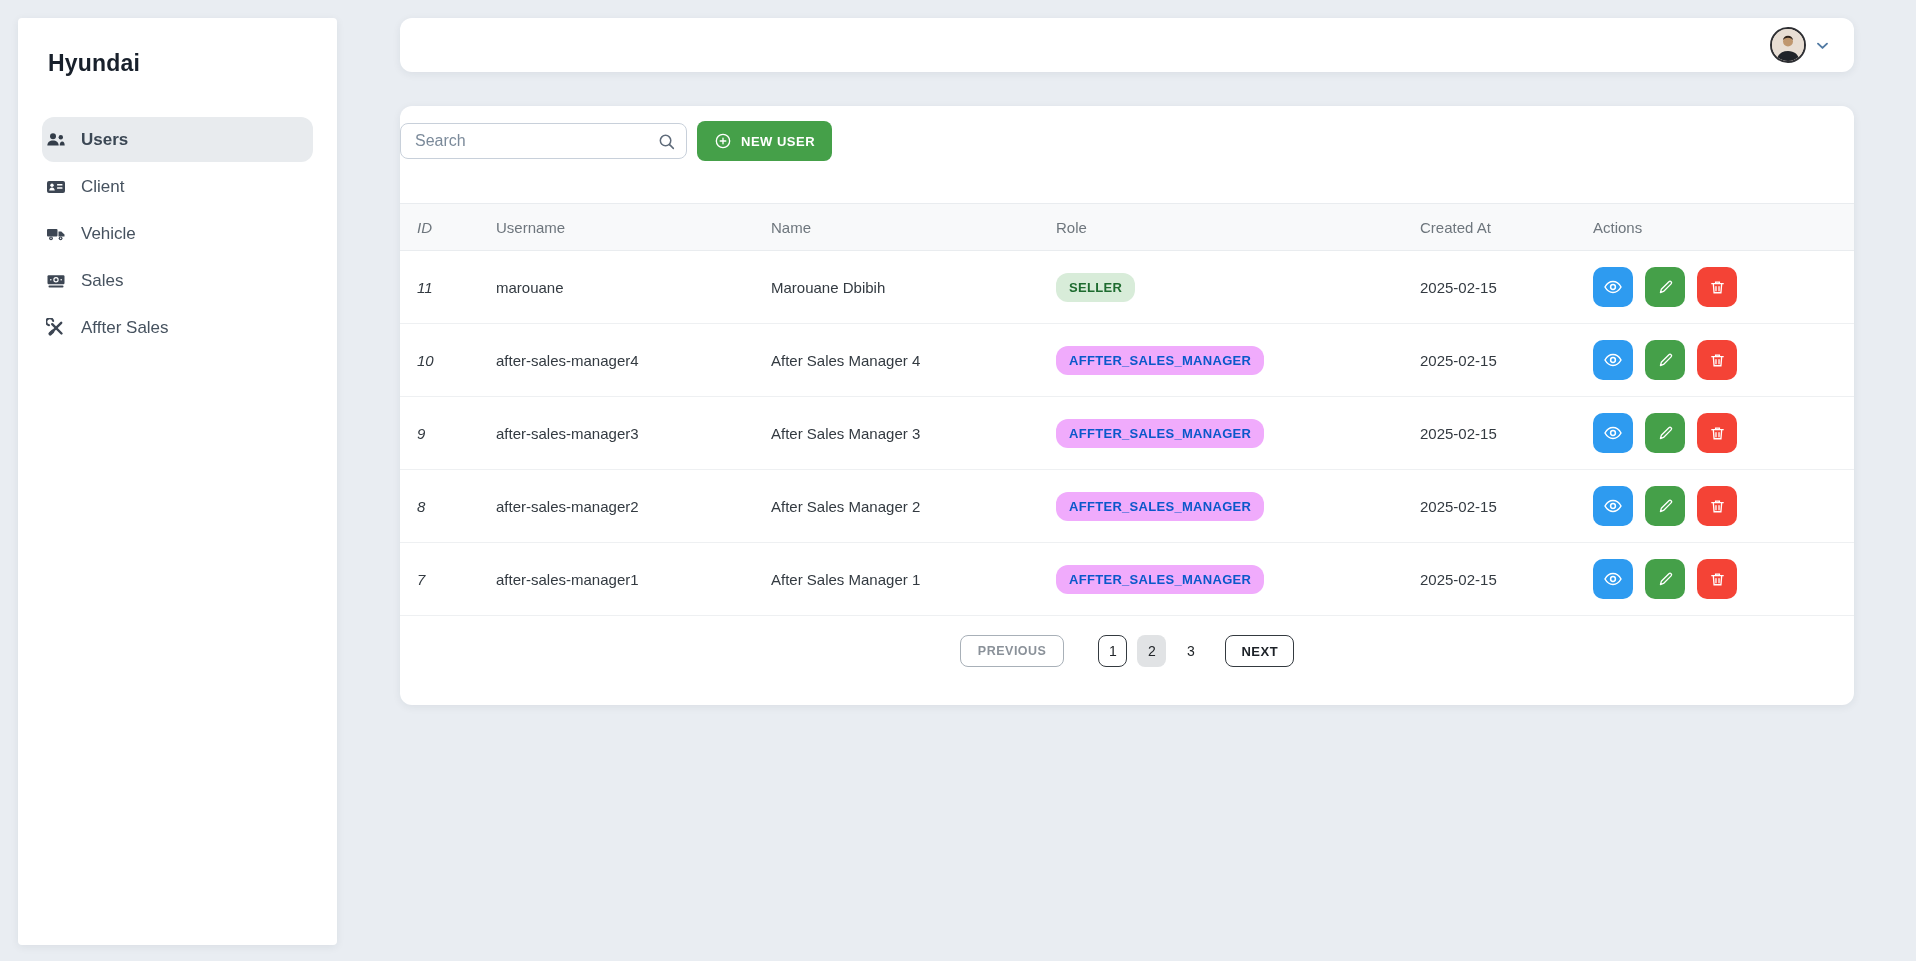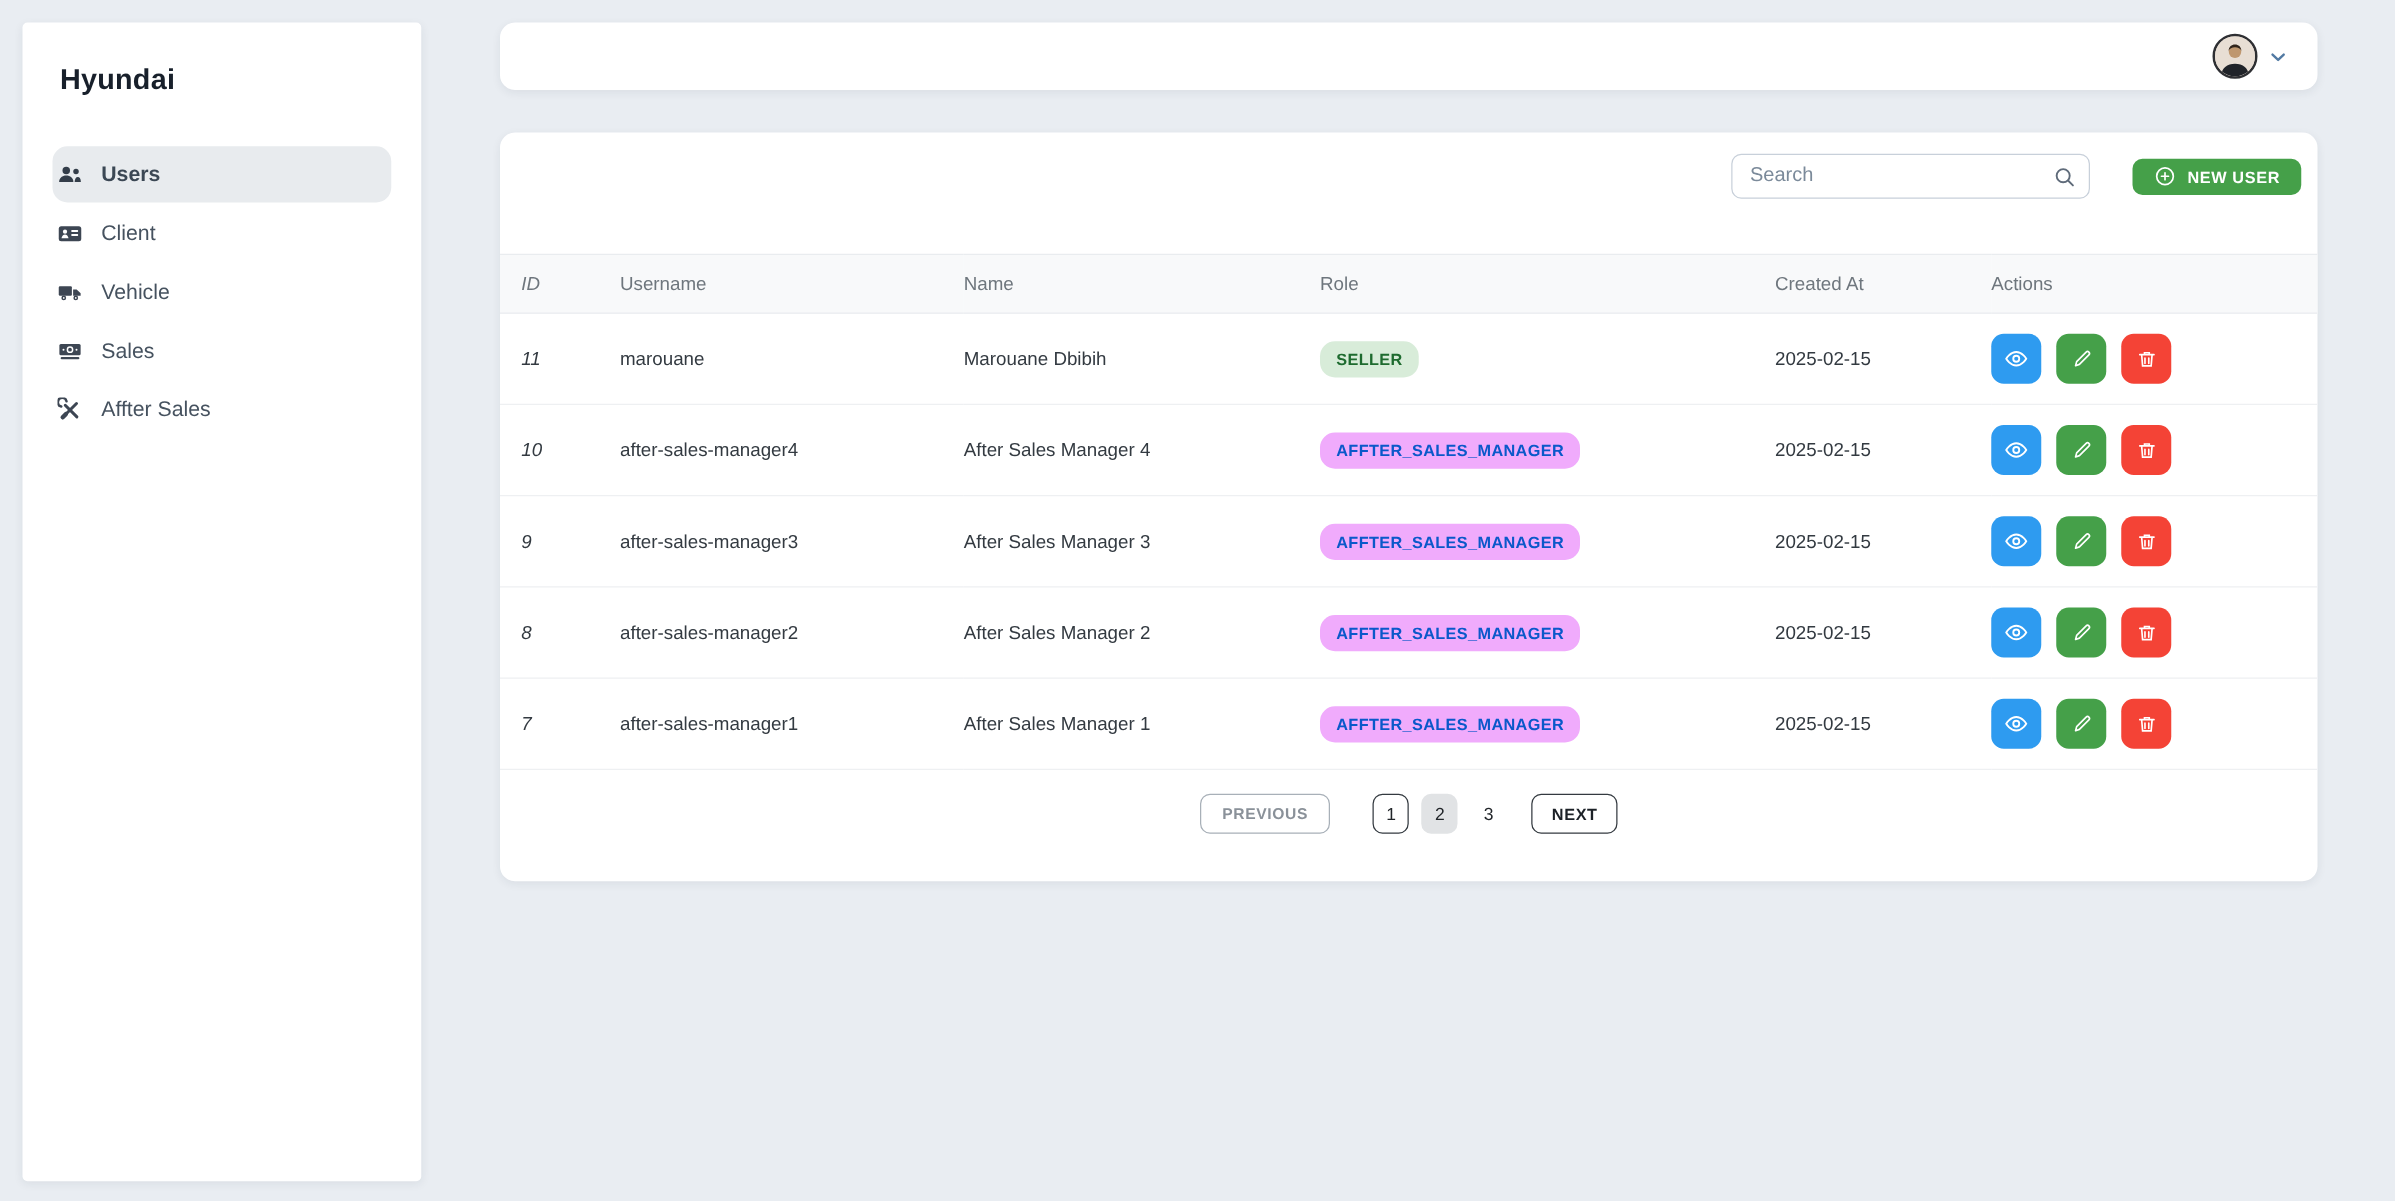--- a/index.html
+++ b/index.html
@@ -27,33 +27,33 @@
 
   
   .topbar { position:absolute; left:400px; top:18px; width:1454px; height:54px; border-radius:12px;
     display:flex; align-items:center; justify-content:flex-end; padding-right:24px; }
   .user-menu { display:flex; align-items:center; gap:9px; cursor:pointer; }
   .avatar-ring { width:36px; height:36px; border-radius:50%; border:2px solid #2e2f33; overflow:hidden; background:#e8ded4; }
   .avatar-ring svg { display:block; }
 
   
   .main { position:absolute; left:400px; top:106px; width:1454px; height:599px; border-radius:12px; overflow:hidden; }
-  .toolbar { display:flex; justify-content:flex-end; align-items:center; gap:10px; padding:17px 13px 0 0; height:53px; }
+  .toolbar { display:flex; align-items:center; gap:10px; padding:17px 13px 0 0; height:53px; }
   .search-wrap { position:relative; width:287px; height:36px; }
   .search-wrap input {
     width:100%; height:100%; border:1px solid #c8d0da; border-radius:8px;
     padding:0 40px 0 14px; font-size:16px; color:#33404d; outline:none;
     font-family:inherit; background:#fff;
   }
   .search-wrap input::placeholder { color:#7b8a9a; }
   .search-wrap .search-ic { position:absolute; right:11px; top:9px; }
   .btn-new-user {
-    display:flex; align-items:center; gap:9px; height:29px; padding:0 17px;
+    display:flex; align-items:center; gap:9px; height:40px; padding:0 17px;
     background:#45a049; border:none; border-radius:8px; cursor:pointer;
-    color:#fff; font-size:13px; font-weight:bold; letter-spacing:.5px; font-family:inherit;margin-left:24px;
+    color:#fff; font-size:13px; font-weight:bold; letter-spacing:.5px; font-family:inherit;
   }
 
   
   table { width:100%; border-collapse:collapse; table-layout:fixed; margin-top:44px; }
   thead th {
     height:47px; background:#f8f9fa; border-top:1px solid #e9ecef; border-bottom:1px solid #e9ecef;
     color:#6e767d; font-size:15px; font-weight:normal; text-align:left; padding:0;
   }
   th.col-id, td.col-id { padding-left:17px;font-style:italic; }
   tbody td { height:73px; border-bottom:1px solid #eef0f2; font-size:15px; color:#333a41; padding:0; vertical-align:middle; }

